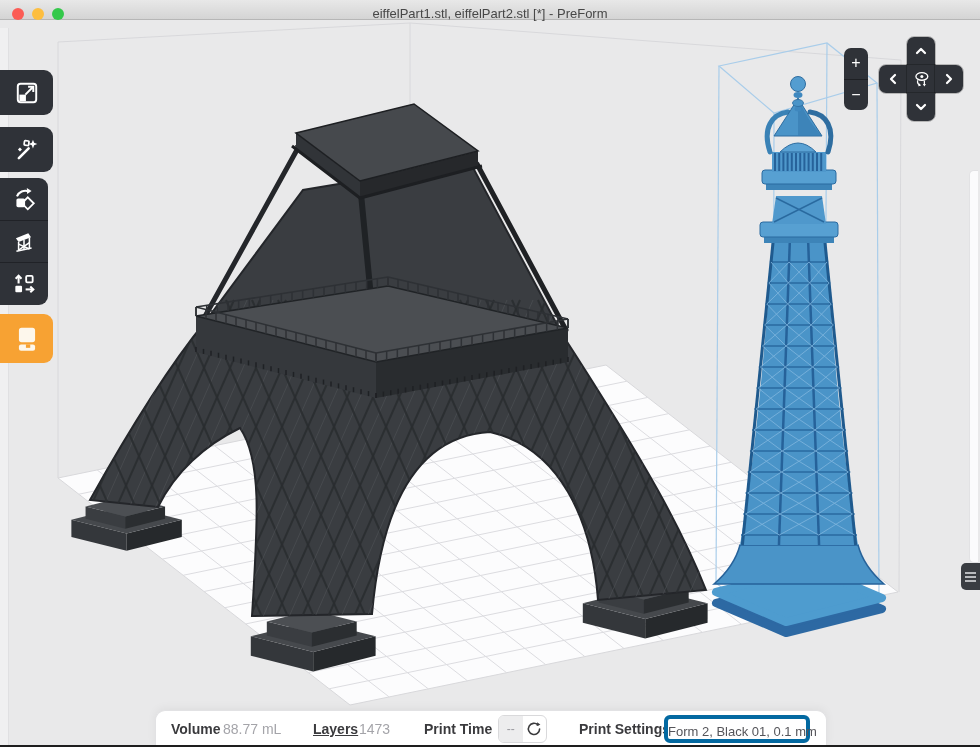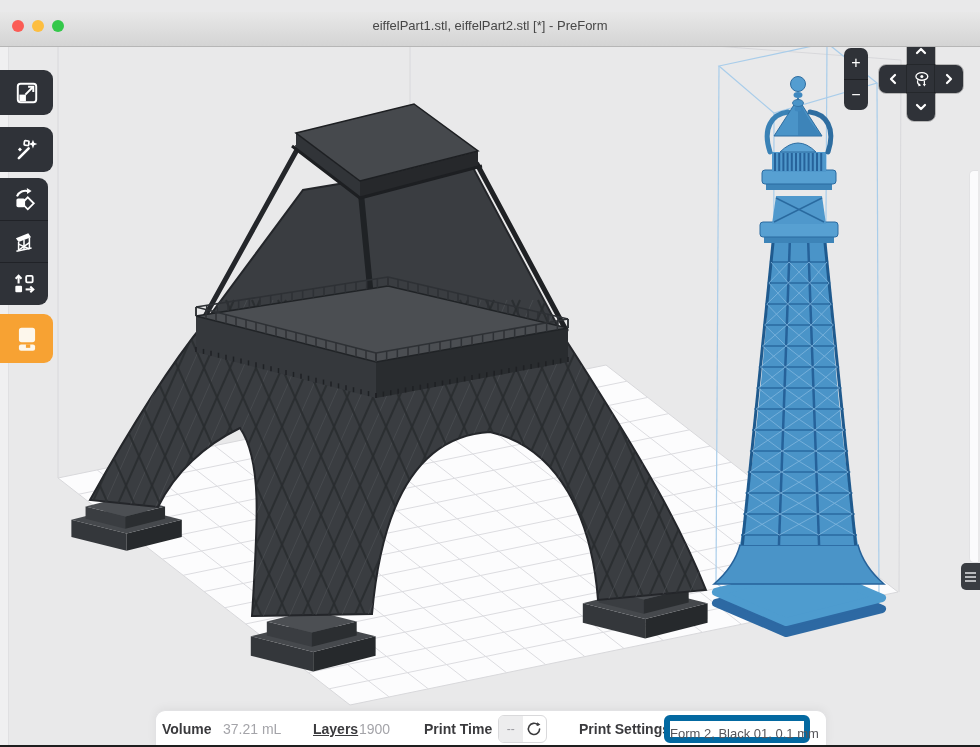--- a/index.html
+++ b/index.html
@@ -1,20 +1,20 @@
 <!DOCTYPE html>
 <html><head>
 <meta charset="utf-8">
 <style>
   * { margin:0; padding:0; box-sizing:border-box; }
   html,body { width:980px; height:747px; overflow:hidden; }
   body { font-family:"Liberation Sans", sans-serif; background:#e9e9ea; position:relative; }
 
   
-  .titlebar { position:absolute; left:0; top:12px; width:980px; height:35px;
+  .titlebar { position:absolute; left:0; top:0; width:980px; height:20px;
     background:linear-gradient(#e8e8e8,#d4d4d4); border-bottom:1px solid #b6b6b6; z-index:40; }
   .traffic { position:absolute; top:8px; width:12px; height:12px; border-radius:50%; }
   .title-text { position:absolute; left:0; right:0; top:6px; text-align:center;
     font-size:13px; color:#474747; }
 
   
   #scene { position:absolute; left:0; top:0; z-index:1; }
 
   
   .left-strip { position:absolute; left:0; top:28px; width:9px; height:719px;
@@ -56,21 +56,21 @@
     background:#ffffff; border:1px solid #e2e2e4; border-bottom:none; border-radius:10px 10px 0 0;
     box-shadow:0 -2px 10px rgba(0,0,0,0.05); z-index:30; font-size:14px; }
   .statusbar .lbl { position:absolute; top:10px; font-weight:bold; color:#3a3a3d; white-space:nowrap; }
   .statusbar .val { position:absolute; top:10px; color:#a4a4a9; white-space:nowrap; }
   .pt-control { position:absolute; left:342px; top:4px; width:49px; height:28px;
     border:1px solid #d9d9db; border-radius:6px; overflow:hidden; display:flex; background:#fff; }
   .pt-val { width:24px; height:100%; background:#ededee; color:#9a9aa0; font-size:12px;
     text-align:center; line-height:26px; }
   .pt-refresh { width:24px; height:100%; display:flex; align-items:center; justify-content:center; cursor:pointer; }
   .ps-box { position:absolute; left:508px; top:4px; width:146px; height:28px;
-    border:6px solid #0369a1; border-radius:6px; background:#fff; color:#55555a;
+    border:4px solid #0369a1; border-radius:6px; background:#fff; color:#55555a;
     font-size:13px; line-height:26px; cursor:pointer; white-space:nowrap; }
   .bottom-edge { position:absolute; left:0; top:745px; width:980px; height:2px; background:#1e1e1e; z-index:35; }
 </style>
 </head>
 <body>
 
 <svg id="scene" width="980" height="747" viewBox="0 0 980 747">
 
   <rect x="0" y="0" width="980" height="747" fill="#e9e9ea"></rect>
 
@@ -700,24 +700,24 @@
 </div>
 
 <div class="right-strip"></div>
 <div class="right-tab">
   <i></i>
     <i></i>
     <i></i>
 </div>
 
 <div class="statusbar">
-  <span class="lbl" style="left:6px;">Volume</span>
-  <span class="val" style="left:67px;">37.21 mL</span>
+  <span class="lbl" style="left:15px;">Volume</span>
+  <span class="val" style="left:67px;">88.77 mL</span>
   <span class="lbl" style="left:157px;text-decoration:underline;">Layers</span>
-  <span class="val" style="left:203px;">1900</span>
+  <span class="val" style="left:203px;">1473</span>
   <span class="lbl" style="left:268px;text-align:right;">Print Time</span>
   <div class="pt-control">
     <div class="pt-val">--</div>
     <div class="pt-refresh">
       <svg width="16" height="16" viewBox="0 0 20 20">
         <path d="M14.9 4.9 A7 7 0 1 0 17 10" fill="none" stroke="#3b3b3d" stroke-width="2" stroke-linecap="round"></path>
         <path d="M14.2 1.6 L18 4.8 L13.2 6.3 Z" fill="#3b3b3d"></path>
       </svg>
     </div>
   </div>

